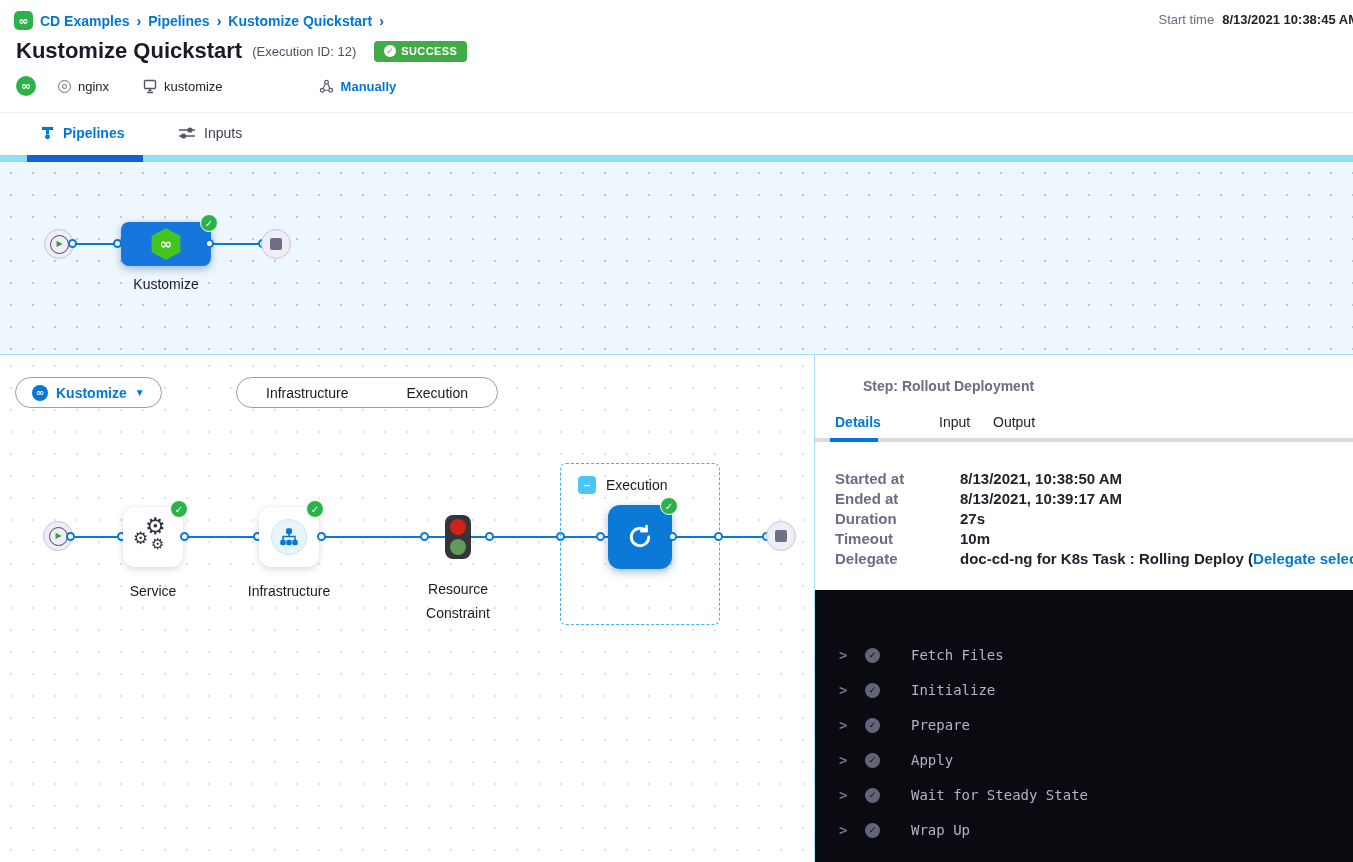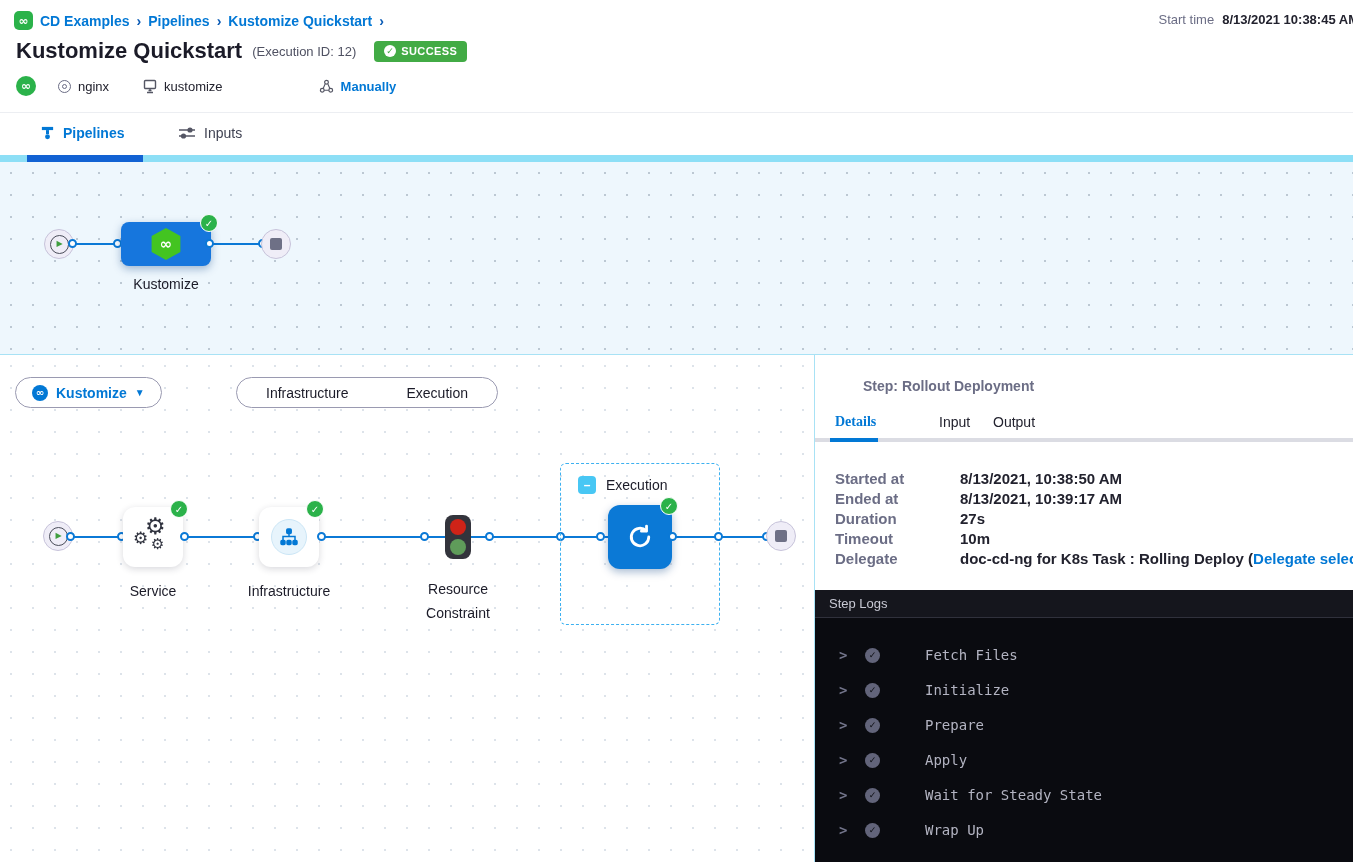--- a/index.html
+++ b/index.html
@@ -68,33 +68,33 @@
   .traffic .grn{width:16px;height:16px;border-radius:50%;background:#5f9c5a;}
   .dashed-box{position:absolute;left:560px;top:108px;width:160px;height:162px;border:1.5px dashed #3db1f0;border-radius:6px;}
   .group-head{position:absolute;left:17px;top:12px;display:flex;align-items:center;gap:10px;font-size:14px;color:var(--ink);}
   .minus-chip{width:18px;height:18px;border-radius:4px;background:#48c7f4;color:#fff;font-weight:700;display:flex;align-items:center;justify-content:center;font-size:12px;line-height:1;cursor:pointer;}
   .rollout-node{position:absolute;left:608px;top:150px;width:64px;height:64px;border-radius:12px;background:var(--line);box-shadow:0 3px 8px rgba(6,60,126,.35);display:flex;align-items:center;justify-content:center;}
   
   #panel{position:relative;flex:1;height:507px;background:#fff;}
   #panel-title{position:absolute;left:20px;top:23px;font-size:14px;font-weight:600;color:var(--gray);margin-left:28px;}
   .ptabs{position:absolute;left:0;top:53px;width:100%;height:34px;border-bottom:4px solid #dbdce3;}
   .ptab{position:absolute;top:6px;font-size:14px;cursor:pointer;}
-  .ptab.active{color:var(--blue);font-weight:600;font-family:Liberation Serif, serif;}
+  .ptab.active{color:var(--blue);font-weight:600;}
   .ptab.idle{color:#22222e;}
   .ptab-underline{position:absolute;left:15px;bottom:-4px;width:48px;height:4px;background:var(--blue);}
   .detail-row{position:absolute;left:20px;font-size:15px;display:flex;}
   .detail-row .dl{width:125px;color:var(--gray);font-weight:600;}
   .detail-row .dv{color:#22222e;font-weight:600;white-space:nowrap;}
   .dlink{color:var(--blue);cursor:pointer;}
   #steplogs{position:absolute;left:0;top:235px;right:0;bottom:0;background:var(--log-bg);}
   #steplogs .loghead{height:28px;background:var(--log-head);border-bottom:1px solid #30313c;display:flex;align-items:center;padding-left:14px;font-size:13px;color:#c8c9d4;}
   .logrow{position:absolute;left:0;width:100%;height:24px;display:flex;align-items:center;cursor:pointer;}
   .logrow .chev{position:absolute;left:24px;color:#72748a;font-family:"DejaVu Sans Mono",monospace;font-size:14px;font-weight:700;}
   .logrow .lck{position:absolute;left:50px;width:15px;height:15px;border-radius:50%;background:#62647a;color:#0c0d12;font-size:9px;font-weight:700;display:flex;align-items:center;justify-content:center;}
-  .logrow .ltxt{position:absolute;left:110px;font-family:"DejaVu Sans Mono","Liberation Mono",monospace;font-size:14px;color:var(--log-text);}
+  .logrow .ltxt{position:absolute;left:96px;font-family:"DejaVu Sans Mono","Liberation Mono",monospace;font-size:14px;color:var(--log-text);}
 </style>
 </head>
 <body>
 
 <div id="header">
   <div class="crumbs">
     <span class="cd-badge">∞</span>
     <span class="crumb">CD Examples</span>
     <span class="crumb-sep">›</span>
     <span class="crumb">Pipelines</span>
@@ -295,23 +295,20 @@
     <div class="detail-row" style="top:175px;">
       <span class="dl">Timeout</span>
       <span class="dv">10m</span>
     </div>
     <div class="detail-row" style="top:195px;">
       <span class="dl">Delegate</span>
       <span class="dv"><span>doc-cd-ng for K8s Task : Rolling Deploy (</span><span class="dlink">Delegate selection logs</span></span>
     </div>
 
     <div id="steplogs">
-      <div class="loghead">
-        <span>Step Logs</span>
-      </div>
       <div class="logrow" style="top:53px;">
         <span class="chev">&gt;</span>
         <span class="lck">✓</span>
         <span class="ltxt">Fetch Files</span>
       </div>
       <div class="logrow" style="top:88px;">
         <span class="chev">&gt;</span>
         <span class="lck">✓</span>
         <span class="ltxt">Initialize</span>
       </div>

